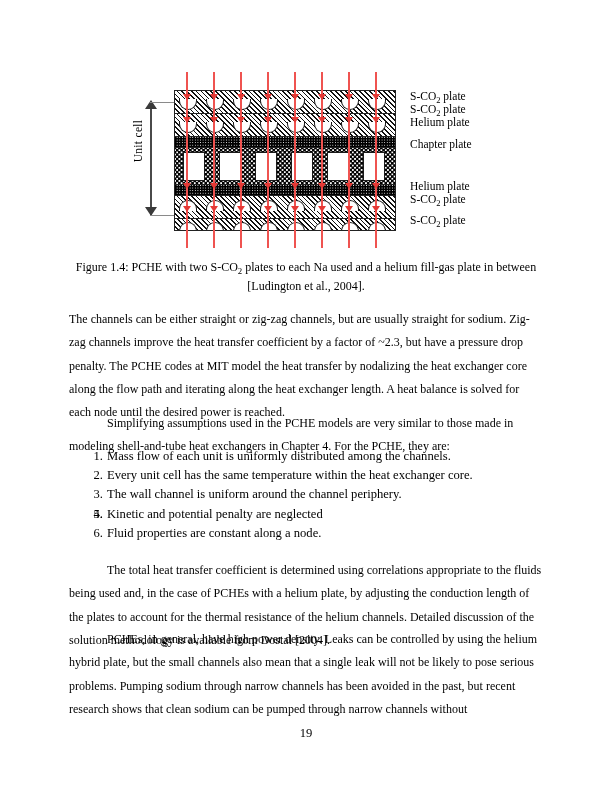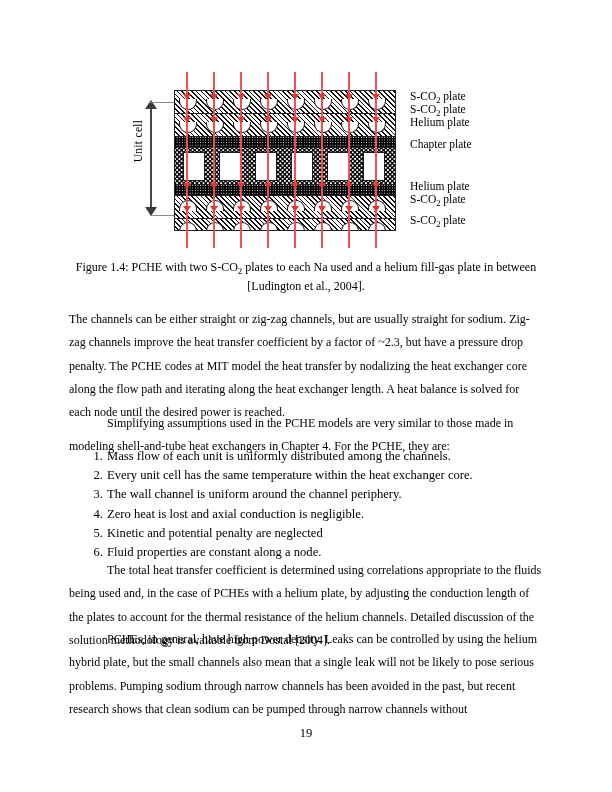--- a/index.html
+++ b/index.html
@@ -448,21 +448,20 @@
     <li>
       <span class="num">2.</span>
       <span>Every unit cell has the same temperature within the heat exchanger core.</span>
     </li>
     <li>
       <span class="num">3.</span>
       <span>The wall channel is uniform around the channel periphery.</span>
     </li>
     <li>
       <span class="num">4.</span>
-      <span>Zero heat is lost and axial conduction is negligible.</span>
     </li>
     <li>
       <span class="num">5.</span>
       <span>Kinetic and potential penalty are neglected</span>
     </li>
     <li>
       <span class="num">6.</span>
       <span>Fluid properties are constant along a node.</span>
     </li>
   </ol>

